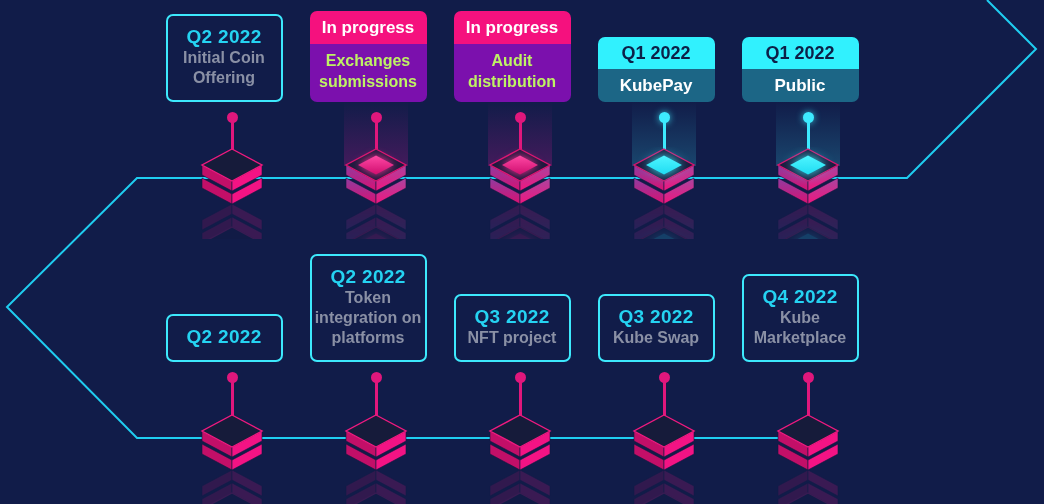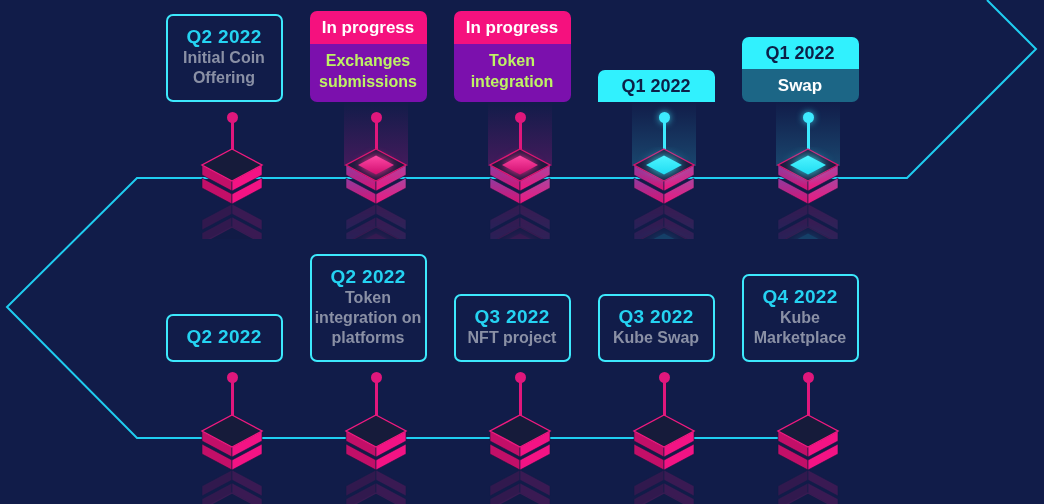--- a/index.html
+++ b/index.html
@@ -131,21 +131,21 @@
             <polygon points="33,2 63,18 33,34 3,18" fill="#1b1a3d" stroke="#d9146f" stroke-width="1.4"></polygon>
             <polygon points="33,8.5 51,18 33,27.5 15,18" fill="url(#gPink)" style="filter:drop-shadow(0 0 5px #ff2f95)"></polygon>
           </g>
         </svg>
       </span>
   </div>
 
   <div class="milestone" style="left: 453.5px;">
     <div class="box status-pink" style="bottom: 402px;">
       <div class="q">In progress</div>
-      <div class="l">Token integration</div>
+      <div class="l">Audit distribution</div>
     </div>
     <div class="glowcol g-pink" style="top: 94px;"></div>
     <div class="stem c-pink" style="top: 122px; height: 28px;"></div>
     <div class="dot c-pink" style="top: 112px;"></div>
     <span class="iconwrap" style="top: 147px;">
         <svg width="66" height="92" viewBox="0 0 66 92">
           <g transform="translate(0,114) scale(1,-1)" opacity="0.18">
             <polygon points="3,31 33,47 33,57 3,41" fill="url(#gSlabL)" stroke="#11183f" stroke-width="0.6"></polygon>
             <polygon points="63,31 33,47 33,57 63,41" fill="url(#gSlabR)" stroke="#11183f" stroke-width="0.6"></polygon>
             <polygon points="3,18 33,34 33,44 3,28" fill="url(#gSlabL)" stroke="#11183f" stroke-width="0.6"></polygon>
@@ -161,20 +161,21 @@
             <polygon points="33,2 63,18 33,34 3,18" fill="#1b1a3d" stroke="#d9146f" stroke-width="1.4"></polygon>
             <polygon points="33,8.5 51,18 33,27.5 15,18" fill="url(#gPink)" style="filter:drop-shadow(0 0 5px #ff2f95)"></polygon>
           </g>
         </svg>
       </span>
   </div>
 
   <div class="milestone" style="left: 597.5px;">
     <div class="box status-cyan" style="bottom: 402px;">
       <div class="q">Q1 2022</div>
+      <div class="l">KubePay</div>
     </div>
     <div class="glowcol g-cyan" style="top: 94px;"></div>
     <div class="stem c-cyan" style="top: 122px; height: 28px;"></div>
     <div class="dot c-cyan" style="top: 112px;"></div>
     <span class="iconwrap" style="top: 147px;">
         <svg width="66" height="92" viewBox="0 0 66 92">
           <g transform="translate(0,114) scale(1,-1)" opacity="0.18">
             <polygon points="3,31 33,47 33,57 3,41" fill="url(#gSlabL)" stroke="#11183f" stroke-width="0.6"></polygon>
             <polygon points="63,31 33,47 33,57 63,41" fill="url(#gSlabR)" stroke="#11183f" stroke-width="0.6"></polygon>
             <polygon points="3,18 33,34 33,44 3,28" fill="url(#gSlabL)" stroke="#11183f" stroke-width="0.6"></polygon>
@@ -190,21 +191,21 @@
             <polygon points="33,2 63,18 33,34 3,18" fill="#1b1a3d" stroke="#d9146f" stroke-width="1.4"></polygon>
             <polygon points="33,8.5 51,18 33,27.5 15,18" fill="url(#gCyan)" style="filter:drop-shadow(0 0 6px #3af0ff)"></polygon>
           </g>
         </svg>
       </span>
   </div>
 
   <div class="milestone" style="left: 741.5px;">
     <div class="box status-cyan" style="bottom: 402px;">
       <div class="q">Q1 2022</div>
-      <div class="l">Swap</div>
+      <div class="l">Public</div>
     </div>
     <div class="glowcol g-cyan" style="top: 94px;"></div>
     <div class="stem c-cyan" style="top: 122px; height: 28px;"></div>
     <div class="dot c-cyan" style="top: 112px;"></div>
     <span class="iconwrap" style="top: 147px;">
         <svg width="66" height="92" viewBox="0 0 66 92">
           <g transform="translate(0,114) scale(1,-1)" opacity="0.18">
             <polygon points="3,31 33,47 33,57 3,41" fill="url(#gSlabL)" stroke="#11183f" stroke-width="0.6"></polygon>
             <polygon points="63,31 33,47 33,57 63,41" fill="url(#gSlabR)" stroke="#11183f" stroke-width="0.6"></polygon>
             <polygon points="3,18 33,34 33,44 3,28" fill="url(#gSlabL)" stroke="#11183f" stroke-width="0.6"></polygon>

